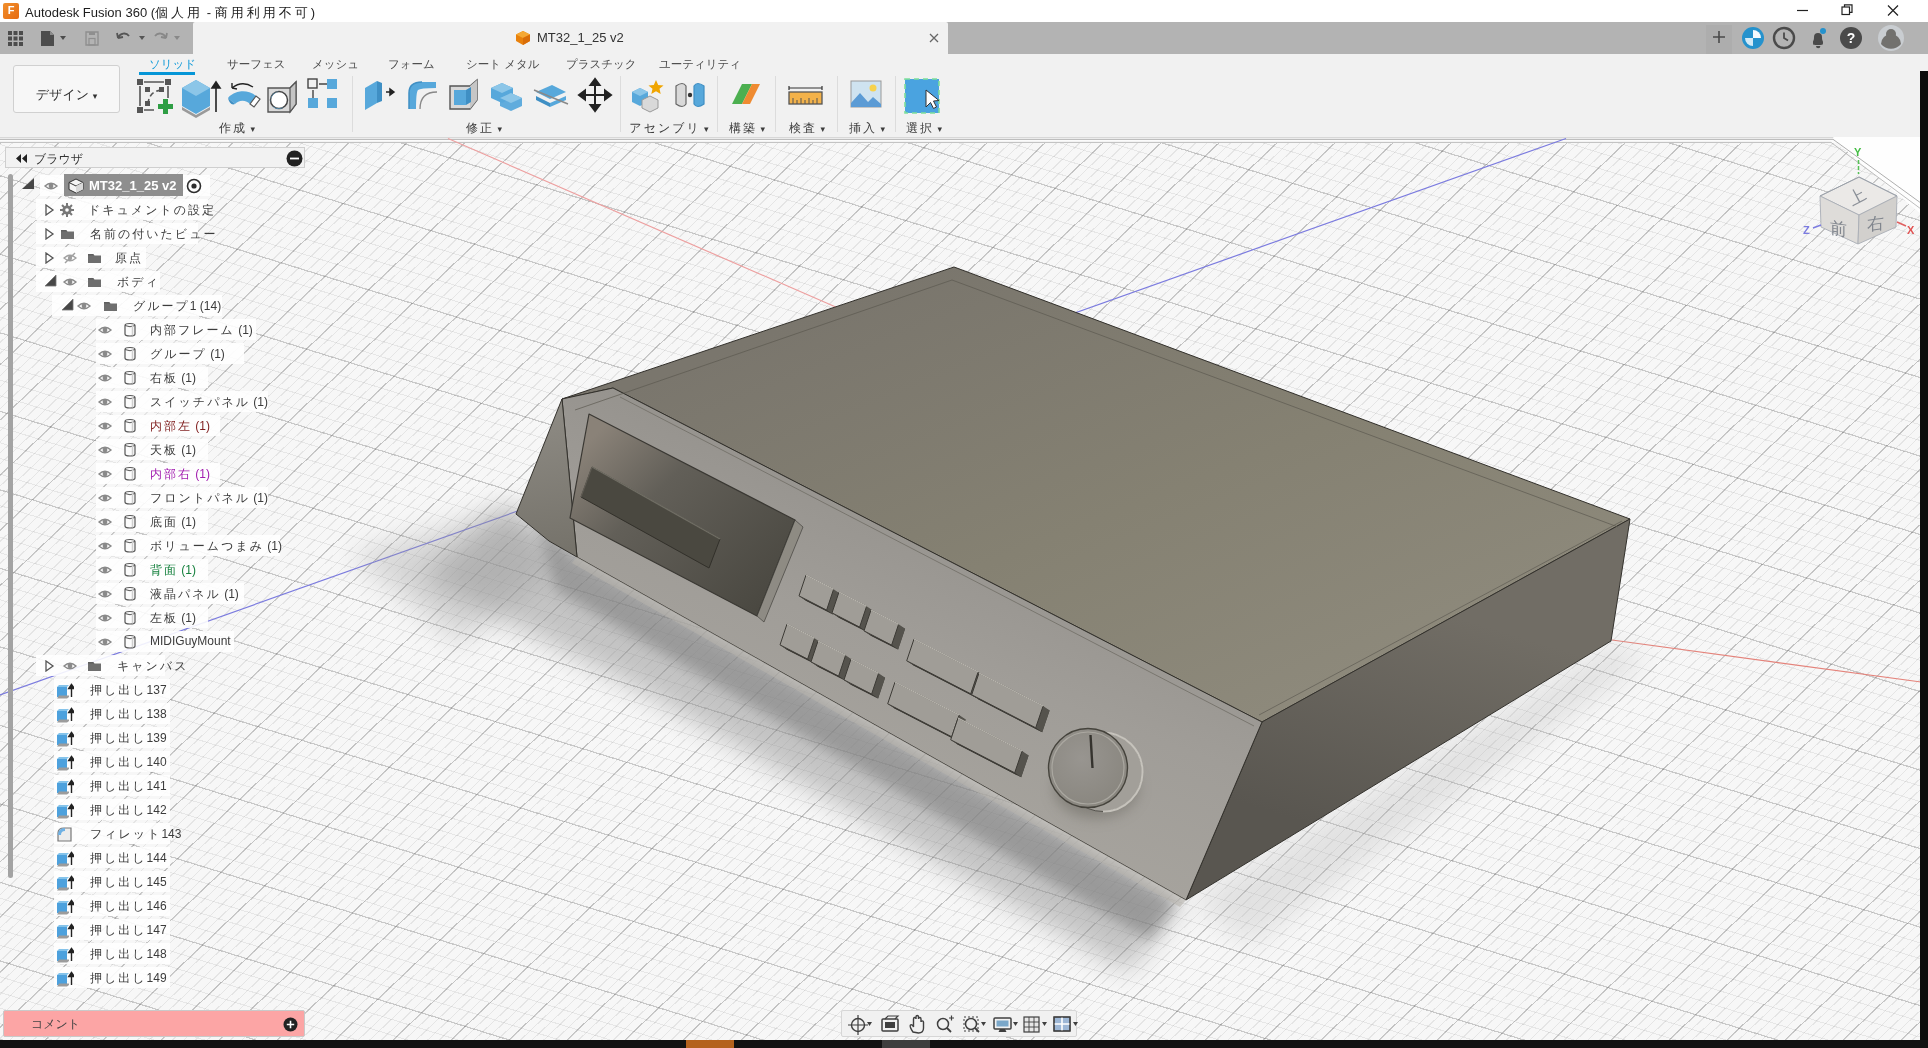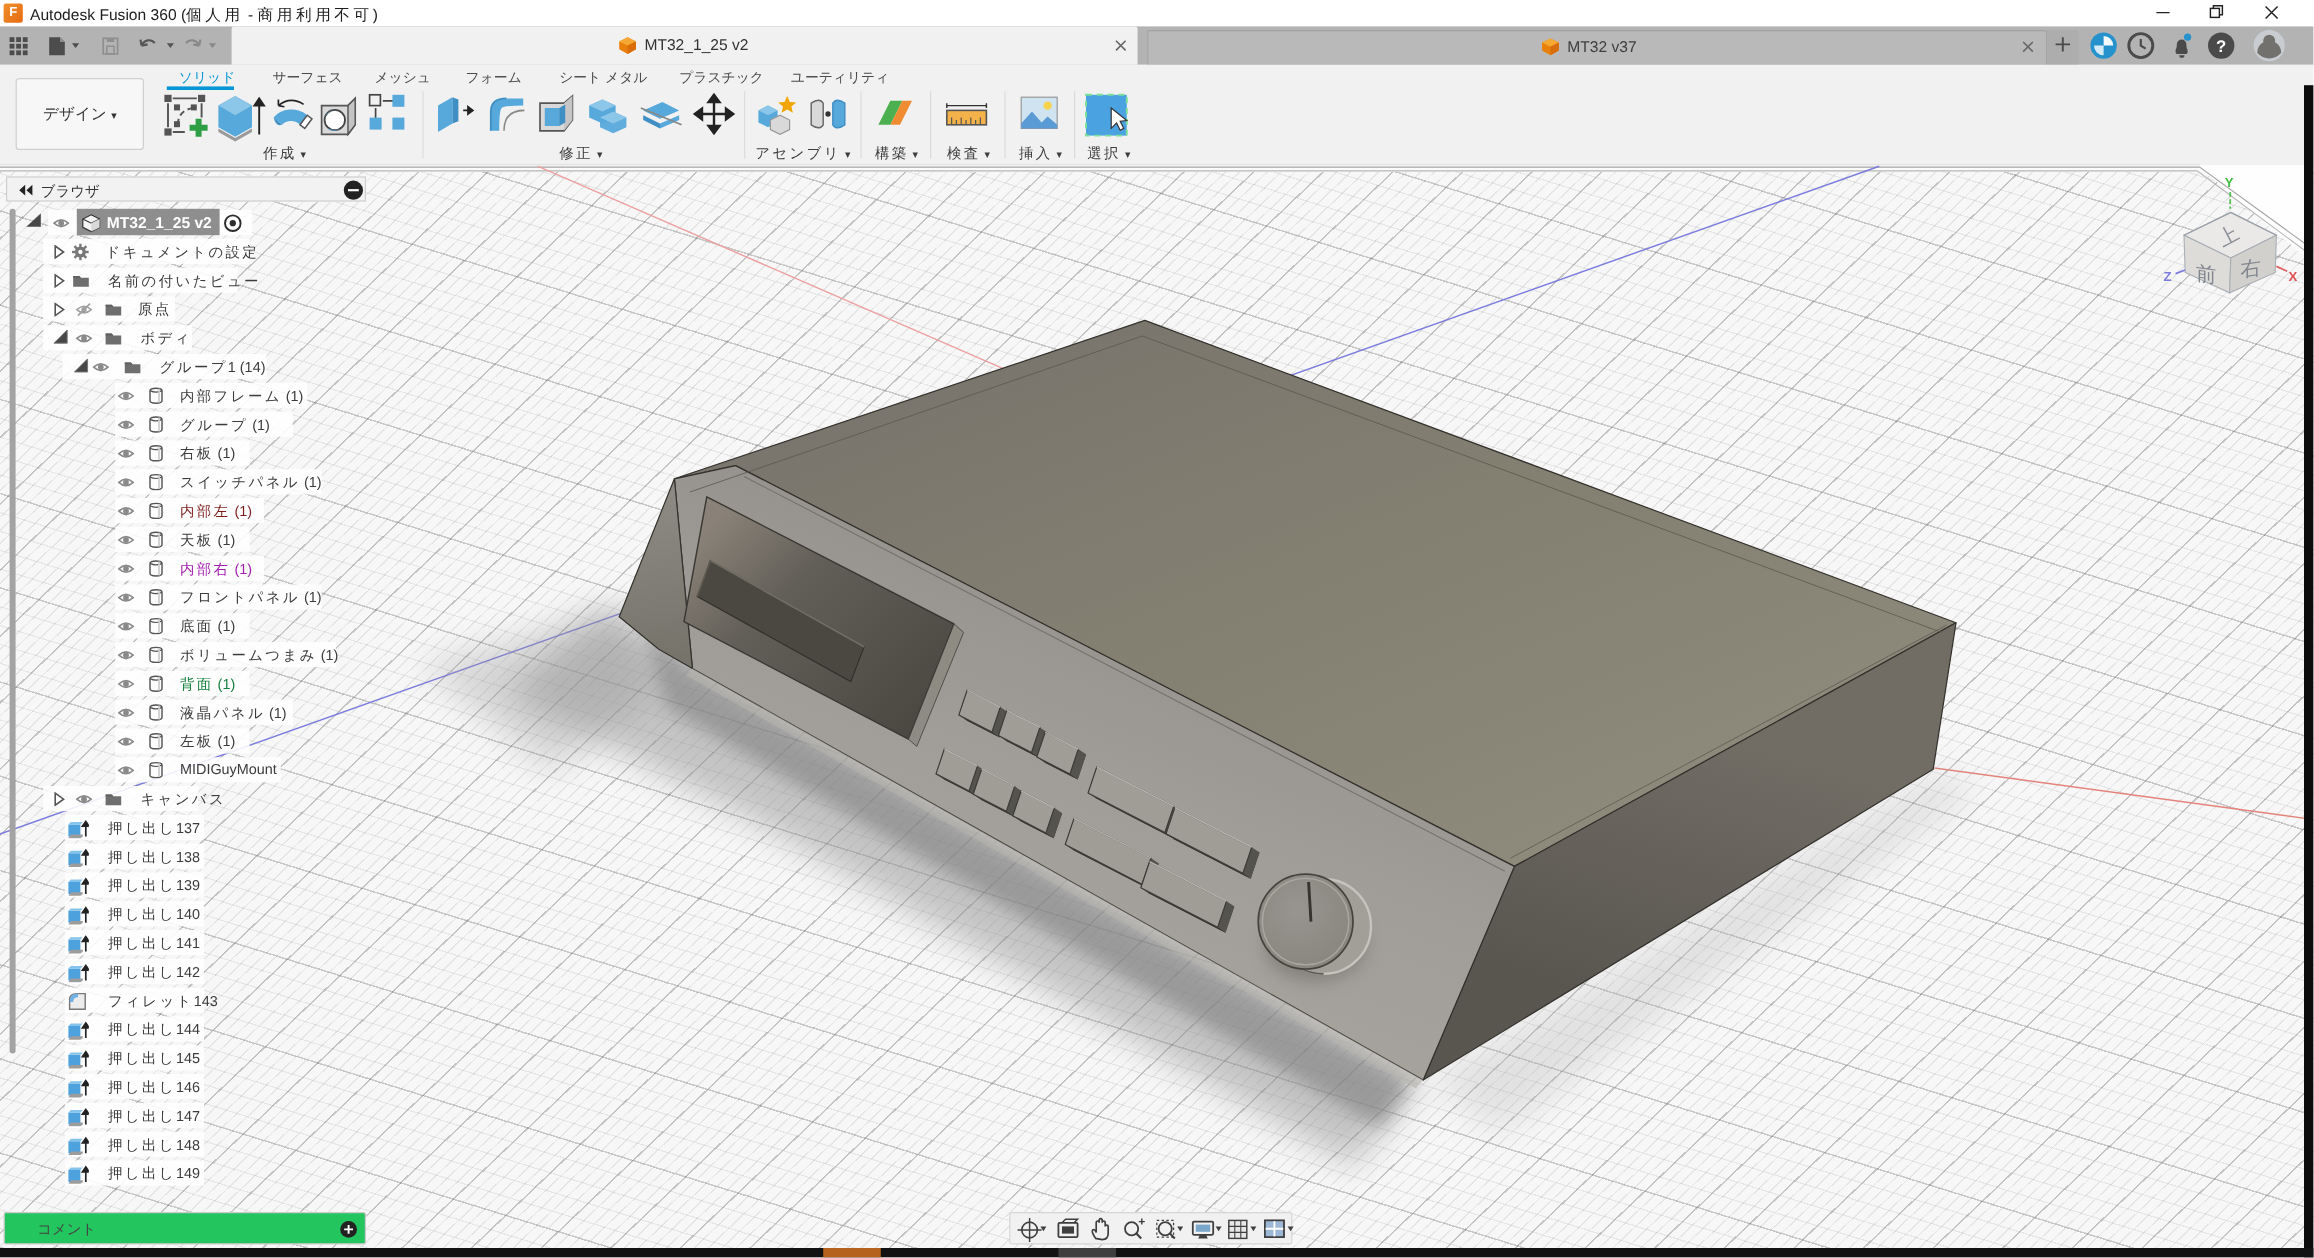--- a/index.html
+++ b/index.html
@@ -12,41 +12,41 @@
 #titlebar{position:absolute;left:0;top:0;width:1928px;height:22px;background:#fff}
 #logo{position:absolute;left:3px;top:3px;width:16px;height:16px;border-radius:2px;background:linear-gradient(135deg,#f18f2c 0%,#e66b12 100%);color:#fff;font-size:11px;font-weight:bold;text-align:center;line-height:15px}
 #title-text{position:absolute;left:25px;top:4px;font-size:13px;color:#1d1d1d}
 
 #tabbar{position:absolute;left:0;top:22px;width:1928px;height:32px;background:#b3b3b3}
 #activetab{position:absolute;left:193px;top:0;width:755px;height:32px;background:#f1f1f1;border-radius:2px 2px 0 0}
 #inactivetab{position:absolute;left:956px;top:3px;width:750px;height:29px;background:#b9b9b9;border:1px solid #a2a2a2;border-bottom:none;border-radius:2px 2px 0 0}
 .tabtext{font-size:13px;color:#333}
 
 #toolbar{position:absolute;left:0;top:54px;width:1928px;height:84px;background:#f1f1f1;border-bottom:1px solid #d8d8d8}
-#designbtn{position:absolute;left:13px;top:11px;width:107px;height:60px;background:#f7f7f7;border:1px solid #d0d0d0;border-radius:3px;text-align:center;font-size:13px;color:#333;line-height:58px}
+#designbtn{position:absolute;left:13px;top:11px;width:107px;height:48px;background:#f7f7f7;border:1px solid #d0d0d0;border-radius:3px;text-align:center;font-size:13px;color:#333;line-height:58px}
 .rtab{position:absolute;top:3px;font-size:12px;color:#4a4a4a;white-space:nowrap}
 .rlabel{position:absolute;top:66px;font-size:12px;color:#3c3c3c;white-space:nowrap;transform:translateX(-50%)}
 .vsep{position:absolute;top:22px;width:1px;height:56px;background:#dcdcdc}
 
 #canvas{position:absolute;left:0;top:138px;width:1928px;height:910px;background:#fbfbfb}
 #grid{position:absolute;left:0;top:5px;width:1928px;height:897px;background-color:#f7f7f7;background-image:
  repeating-linear-gradient(136.4deg, rgba(60,60,60,0.20) 0 1.3px, transparent 1.3px 40px),
  repeating-linear-gradient(17.2deg, rgba(60,60,60,0.18) 0 1.3px, transparent 1.3px 75px),
  repeating-linear-gradient(136.4deg, rgba(70,70,70,0.10) 0 1px, transparent 1px 8px),
  repeating-linear-gradient(17.2deg, rgba(70,70,70,0.095) 0 1px, transparent 1px 15px)}
 #scene{position:absolute;left:0;top:-138px;width:1928px;height:1048px}
 #blackstrip{position:absolute;left:1920px;top:71px;width:8px;height:977px;background:#0c0c0c}
 #timeline{position:absolute;left:0;top:1040px;width:1928px;height:8px;background:#121212}
 #tl-orange{position:absolute;left:686px;top:0;width:48px;height:8px;background:#b4621e}
 #tl-gray{position:absolute;left:882px;top:0;width:48px;height:8px;background:#3e3e3e}
 
 #bheader{position:absolute;left:5px;top:147px;width:300px;height:21px;background:#f2f2f2;border:1px solid #cfcfcf;font-size:12px;color:#333}
 .brow{position:absolute;height:21px;background:rgba(255,255,255,0.88);font-size:12px;color:#3c3c3c;white-space:nowrap}
 #scrollbar{position:absolute;left:8px;top:174px;width:5px;height:704px;background:#a3a3a3;border-radius:3px}
-#commentbar{position:absolute;left:3px;top:1010px;width:302px;height:27px;background:#22c55e;border:1px solid #c9c9c9;border-radius:2px;font-size:12px;color:#444}
+#commentbar{position:absolute;left:3px;top:1010px;width:302px;height:27px;background:#fca5a5;border:1px solid #c9c9c9;border-radius:2px;font-size:12px;color:#444}
 #navbar{position:absolute;left:841px;top:1010px;width:236px;height:27px;background:#f1f1f1;border:1px solid #d6d6d6;border-radius:2px}
 </style></head>
 <body>
 <div id="app">
 
 <div id="titlebar">
   <div id="logo">F</div>
   <div id="title-text">Autodesk Fusion 360 (<span class="jp">個人用</span> - <span class="jp">商用利用不可</span>)</div>
   <svg style="position:absolute;right:0;top:0" width="160" height="22">
     <line x1="29" y1="10.5" x2="40" y2="10.5" stroke="#222" stroke-width="1.2"></line>
@@ -83,31 +83,20 @@
     <path d="M174 14 l6 0 -3 4 z" fill="#888"></path>
   </svg>
   <div id="activetab">
     <svg style="position:absolute;left:322px;top:8px" width="16" height="16">
           <polygon points="8,1 15,4.5 15,11 8,15 1,11 1,4.5" fill="#e8810c"></polygon>
           <polygon points="8,1 15,4.5 8,8 1,4.5" fill="#f5a833"></polygon>
           <polygon points="8,8 15,4.5 15,11 8,15" fill="#d96d08"></polygon>
         </svg>
     <span class="tabtext" style="position:absolute;left:344px;top:8px">MT32_1_25 v2</span>
     <svg style="position:absolute;left:734px;top:9px" width="14" height="14">
-          <path d="M3 3 l8 8 M11 3 l-8 8" stroke="#666" stroke-width="1.3"></path>
-        </svg>
-  </div>
-  <div id="inactivetab">
-    <svg style="position:absolute;left:327px;top:5px" width="16" height="16">
-          <polygon points="8,1 15,4.5 15,11 8,15 1,11 1,4.5" fill="#e8810c"></polygon>
-          <polygon points="8,1 15,4.5 8,8 1,4.5" fill="#f5a833"></polygon>
-          <polygon points="8,8 15,4.5 15,11 8,15" fill="#d96d08"></polygon>
-        </svg>
-    <span class="tabtext" style="position:absolute;left:349px;top:5px;color:#3e3e3e">MT32 v37</span>
-    <svg style="position:absolute;left:726px;top:6px" width="14" height="14">
           <path d="M3 3 l8 8 M11 3 l-8 8" stroke="#666" stroke-width="1.3"></path>
         </svg>
   </div>
   <svg style="position:absolute;left:1706px;top:0" width="222" height="32">
     <rect x="0" y="3" width="26" height="29" fill="#adadad"></rect>
     <path d="M13 9 v12 M7 15 h12" stroke="#4a4a4a" stroke-width="1.6"></path>
     <circle cx="47" cy="16" r="11" fill="#2592cd"></circle>
     <path d="M47 8 a8 8 0 0 1 8 8 l-8 0 z" fill="#fff" opacity="0.95"></path>
     <path d="M47 24 a8 8 0 0 1 -8 -8 l8 0 z" fill="#e8f4fb" opacity="0.9"></path>
     <circle cx="78" cy="16" r="10" fill="none" stroke="#4a4a4a" stroke-width="2.4"></circle>

